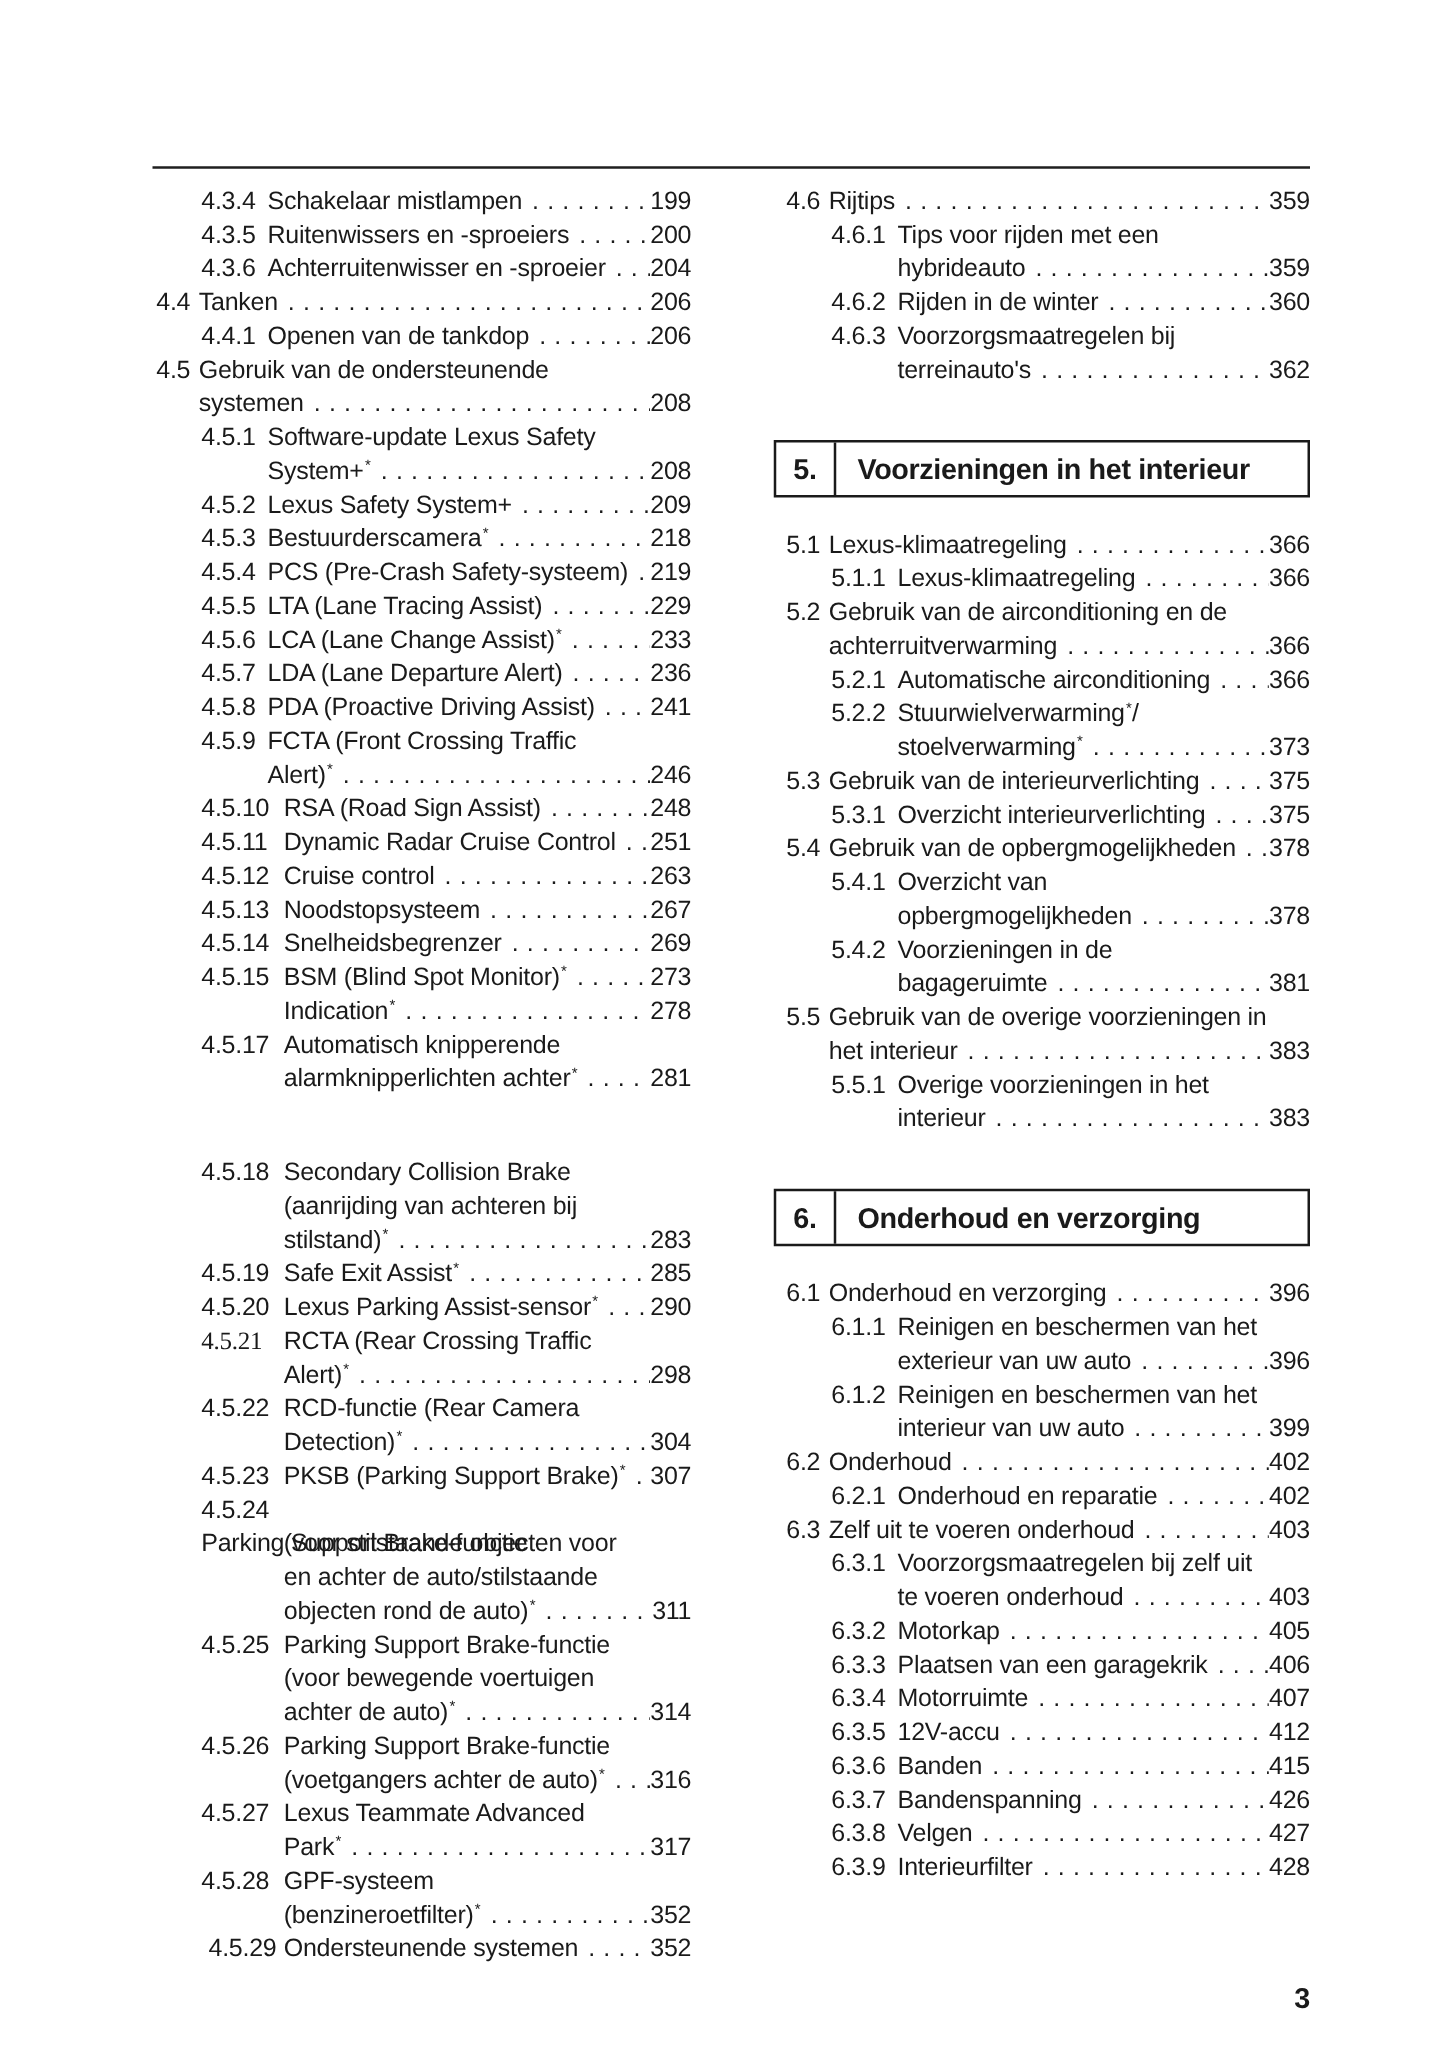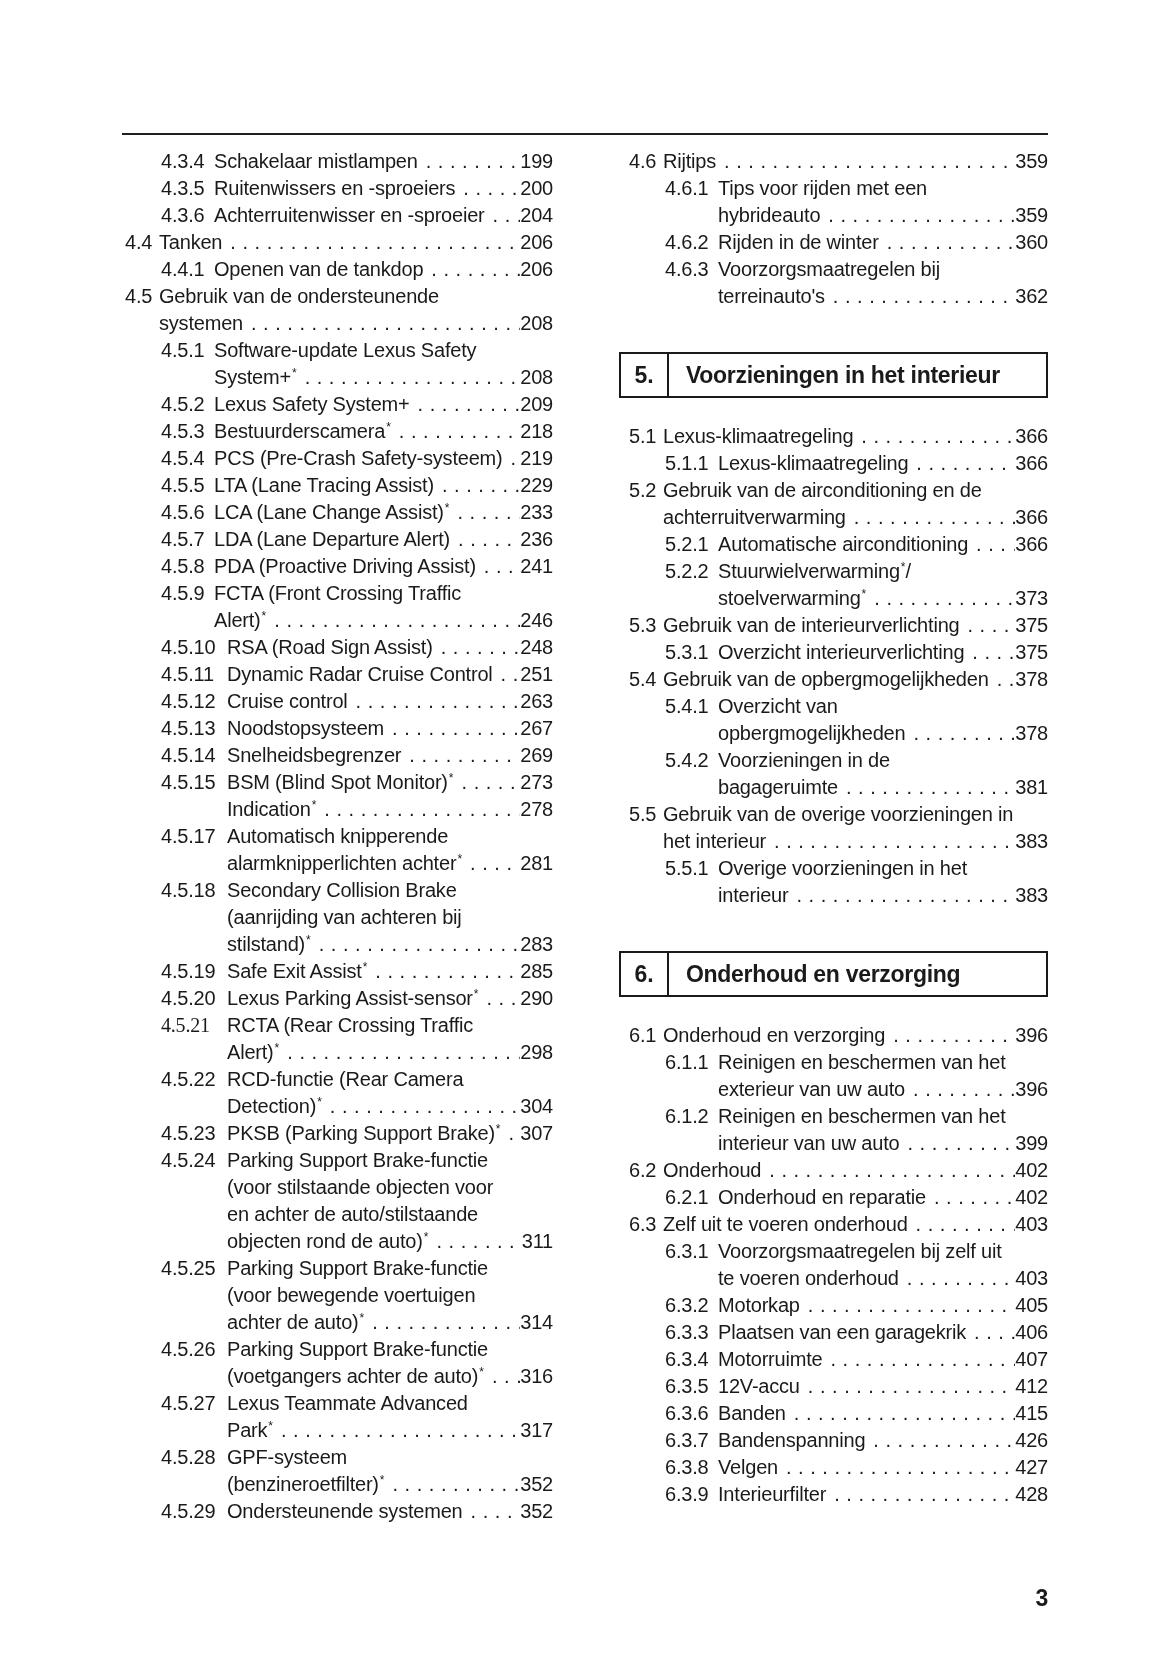--- a/index.html
+++ b/index.html
@@ -248,21 +248,21 @@
         <span class="num" style="width: 66px;">4.5.17</span>
         <span class="txt">Automatisch knipperende</span>
       </div>
       <div class="line" style="padding-left: 102px;">
         <span class="txt">alarmknipperlichten achter<span class="ast">*</span></span>
         <span class="leader"></span>
         <span class="page">281</span>
       </div>
     </div>
     <div class="toc-entry">
-      <div class="line" style="padding-left: 36px;">
+      <div class="line" style="padding-left: 36px; margin-top: 48px;">
         <span class="num" style="width: 66px;">4.5.18</span>
         <span class="txt">Secondary Collision Brake</span>
       </div>
       <div class="line" style="padding-left: 102px;">
         <span class="txt">(aanrijding van achteren bij</span>
       </div>
       <div class="line" style="padding-left: 102px;">
         <span class="txt">stilstand)<span class="ast">*</span></span>
         <span class="leader"></span>
         <span class="page">283</span>
@@ -308,21 +308,21 @@
     </div>
     <div class="toc-entry">
       <div class="line" style="padding-left: 36px;">
         <span class="num" style="width: 66px;">4.5.23</span>
         <span class="txt">PKSB (Parking Support Brake)<span class="ast">*</span></span>
         <span class="leader"></span>
         <span class="page">307</span>
       </div>
     </div>
     <div class="toc-entry">
-      <div class="line" style="padding-left: 36px;">
+      <div class="line" style="padding-left: 36px; flex-direction: column;">
         <span class="num" style="width: 66px;">4.5.24</span>
         <span class="txt">Parking Support Brake-functie</span>
       </div>
       <div class="line" style="padding-left: 102px;">
         <span class="txt">(voor stilstaande objecten voor</span>
       </div>
       <div class="line" style="padding-left: 102px;">
         <span class="txt">en achter de auto/stilstaande</span>
       </div>
       <div class="line" style="padding-left: 102px;">
@@ -372,21 +372,21 @@
         <span class="num" style="width: 66px;">4.5.28</span>
         <span class="txt">GPF-systeem</span>
       </div>
       <div class="line" style="padding-left: 102px;">
         <span class="txt">(benzineroetfilter)<span class="ast">*</span></span>
         <span class="leader"></span>
         <span class="page">352</span>
       </div>
     </div>
     <div class="toc-entry">
-      <div class="line" style="padding-left: 36px;">
+      <div class="line" style="padding-left: 36px; text-align: center;">
         <span class="num" style="width: 66px;">4.5.29</span>
         <span class="txt">Ondersteunende systemen</span>
         <span class="leader"></span>
         <span class="page">352</span>
       </div>
     </div>
   </div>
 <div class="col col-right" id="col-right">
     <div class="toc-entry">
       <div class="line" style="padding-left: 0px;">

